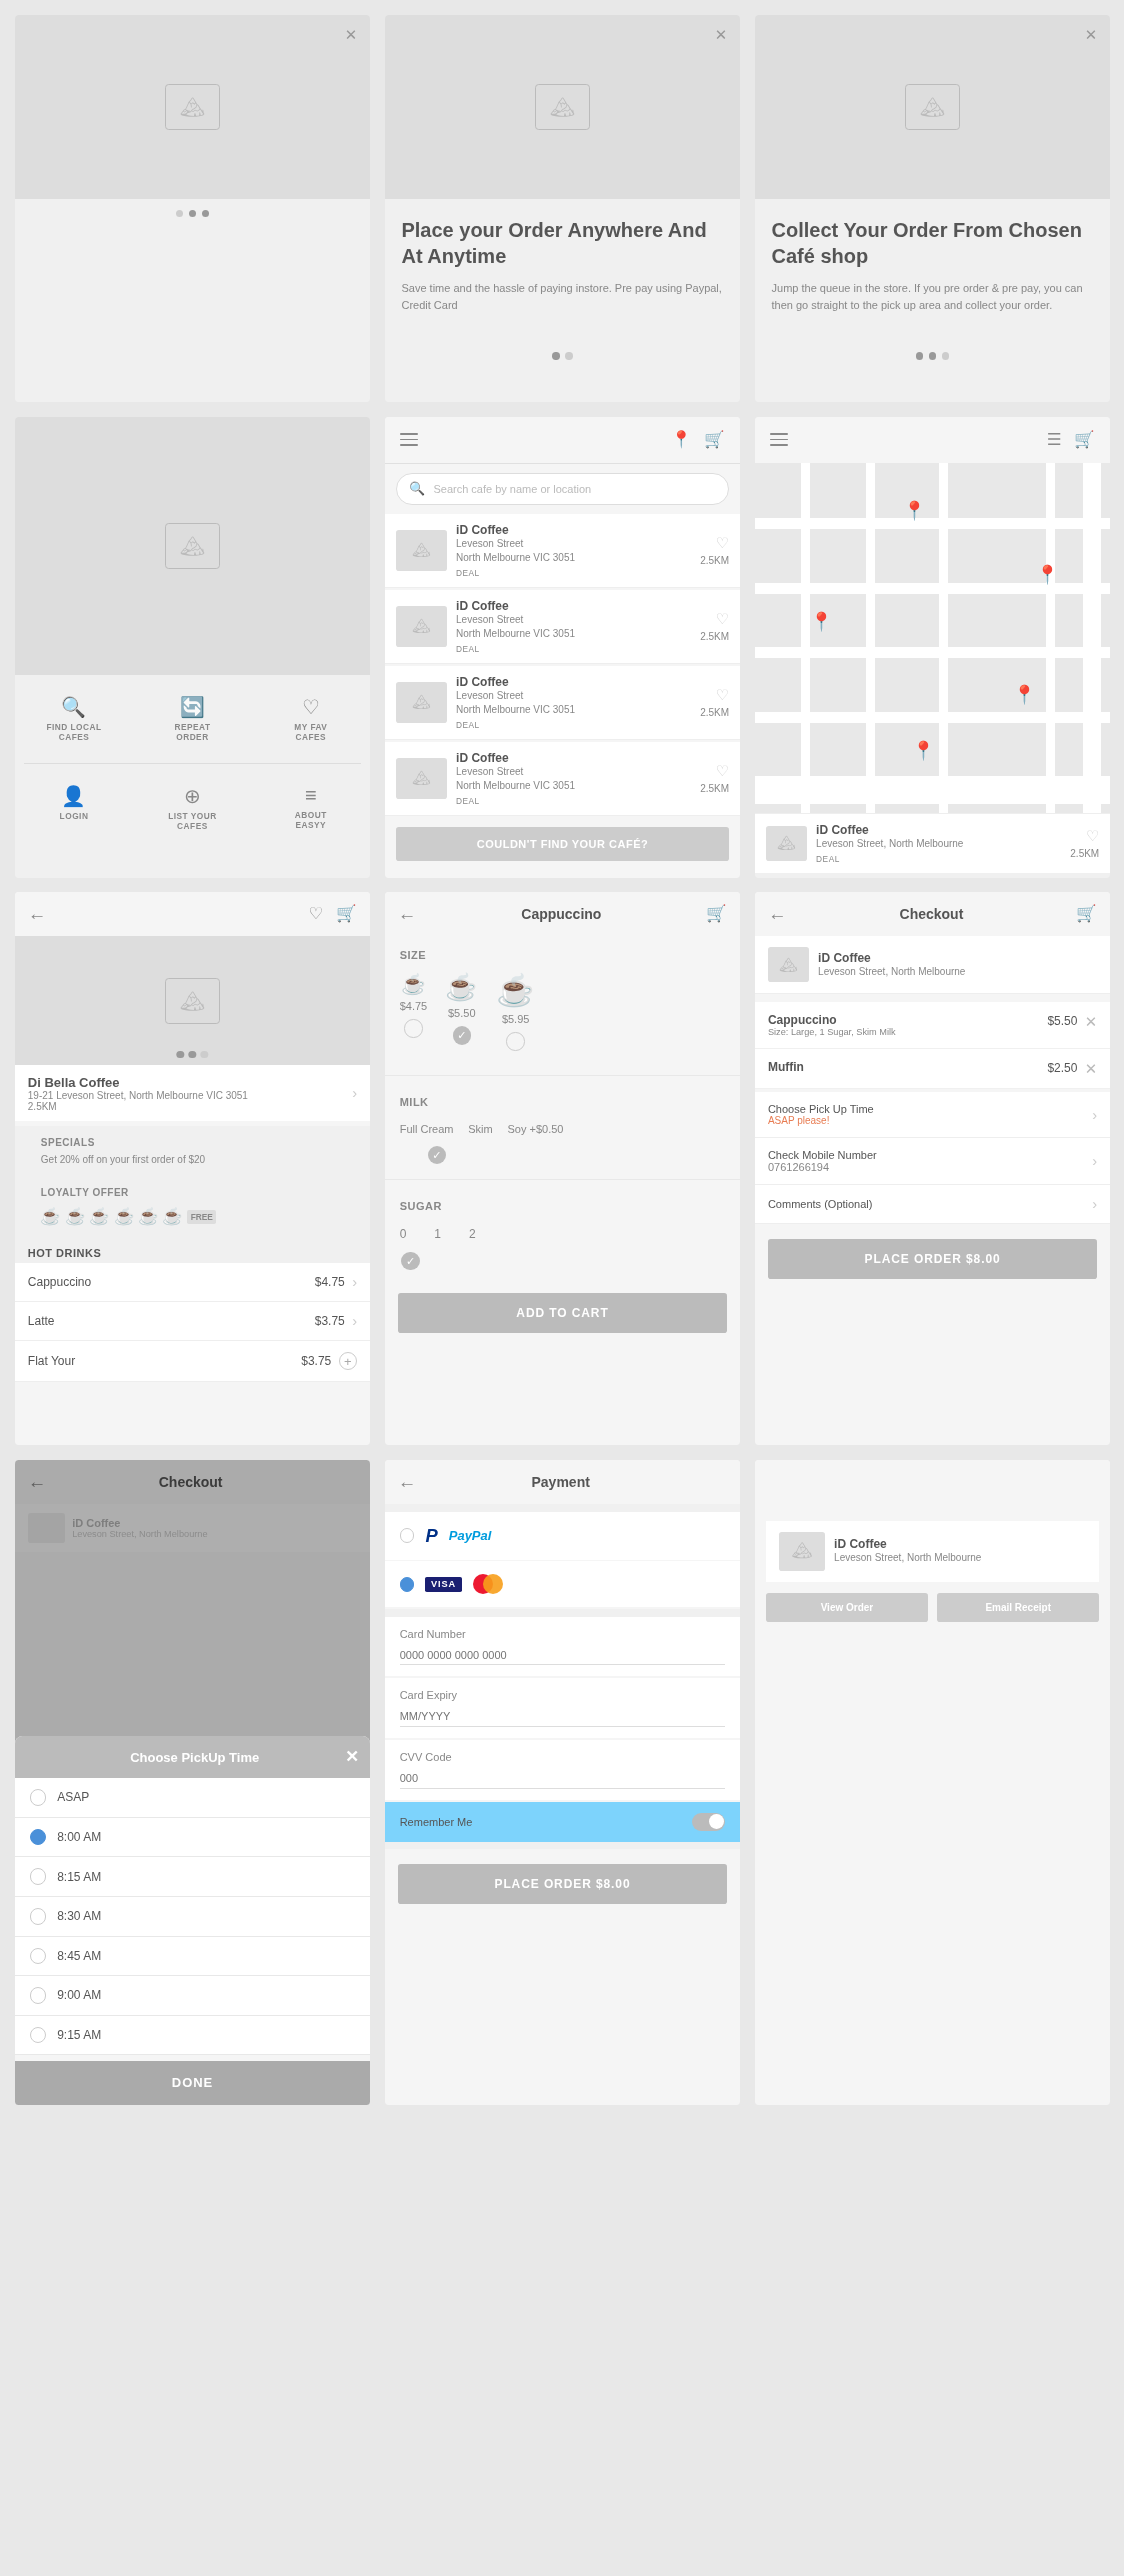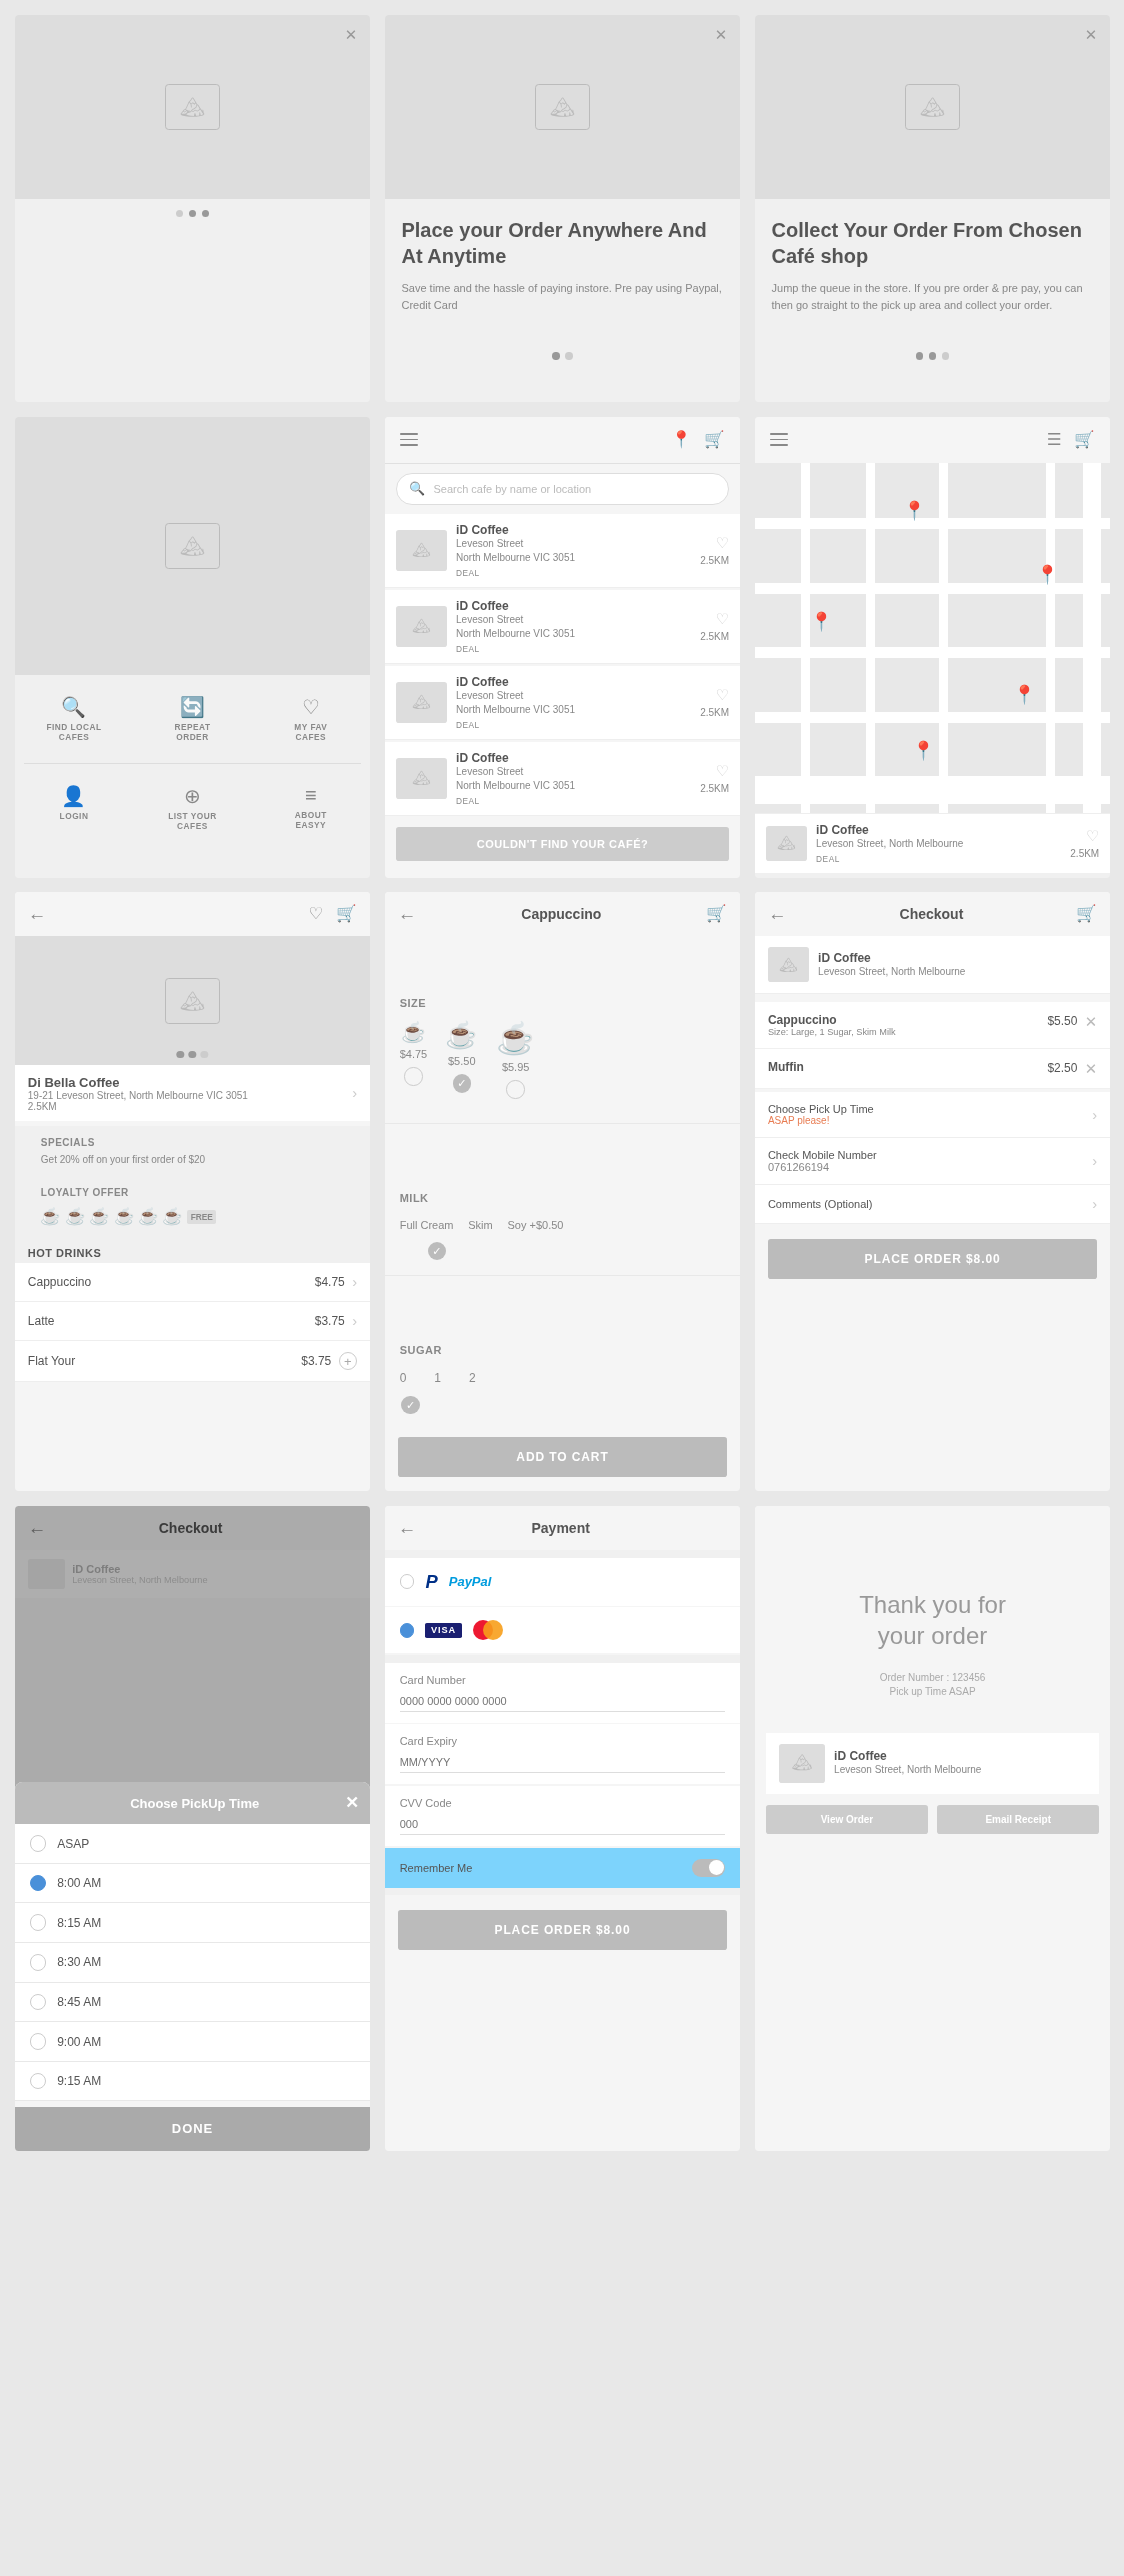--- a/index.html
+++ b/index.html
@@ -456,21 +456,20 @@
       padding: 13px 14.8px 7.4px;
     }
 
     .section-title {
       font-size: 11px;
       font-weight: 700;
       color: #888;
       text-transform: uppercase;
       letter-spacing: 0.5px;
       margin-bottom: 11px;
-      margin-top: 48px;
     }
 
     .size-options {
       display: flex;
       gap: 18.4px;
       margin-bottom: 9.2px;
     }
 
     .size-option {
       display: flex;
@@ -1419,28 +1418,20 @@
 
     <div style="height:7.4px;background:#f0f0f0;"></div>
 
     <div class="place-order-btn">PLACE ORDER $8.00</div>
   </div>
 
   <div class="screen thankyou-screen">
 
     <div style="height:46px;background:#f5f5f5;"></div>
 
-    <div class="thankyou-content">
-      <div class="thankyou-title">
-        Thank you for<br>your order
-      </div>
-      <div style="height:14.8px;"></div>
-      <div class="thankyou-subtitle">Order Number : 123456</div>
-      <div class="thankyou-subtitle">Pick up Time ASAP</div>
-    </div>
 
     <div class="order-cafe-card">
       <div style="width:46px;height:39px;background:#ddd;border-radius:2.8px;display:flex;align-items:center;justify-content:center;color:#bbb;font-size:16.6px;">🏔</div>
       <div>
         <div class="cafe-name">iD Coffee</div>
         <div class="cafe-address">Leveson Street, North Melbourne</div>
       </div>
     </div>
 
     <div class="thankyou-actions">

